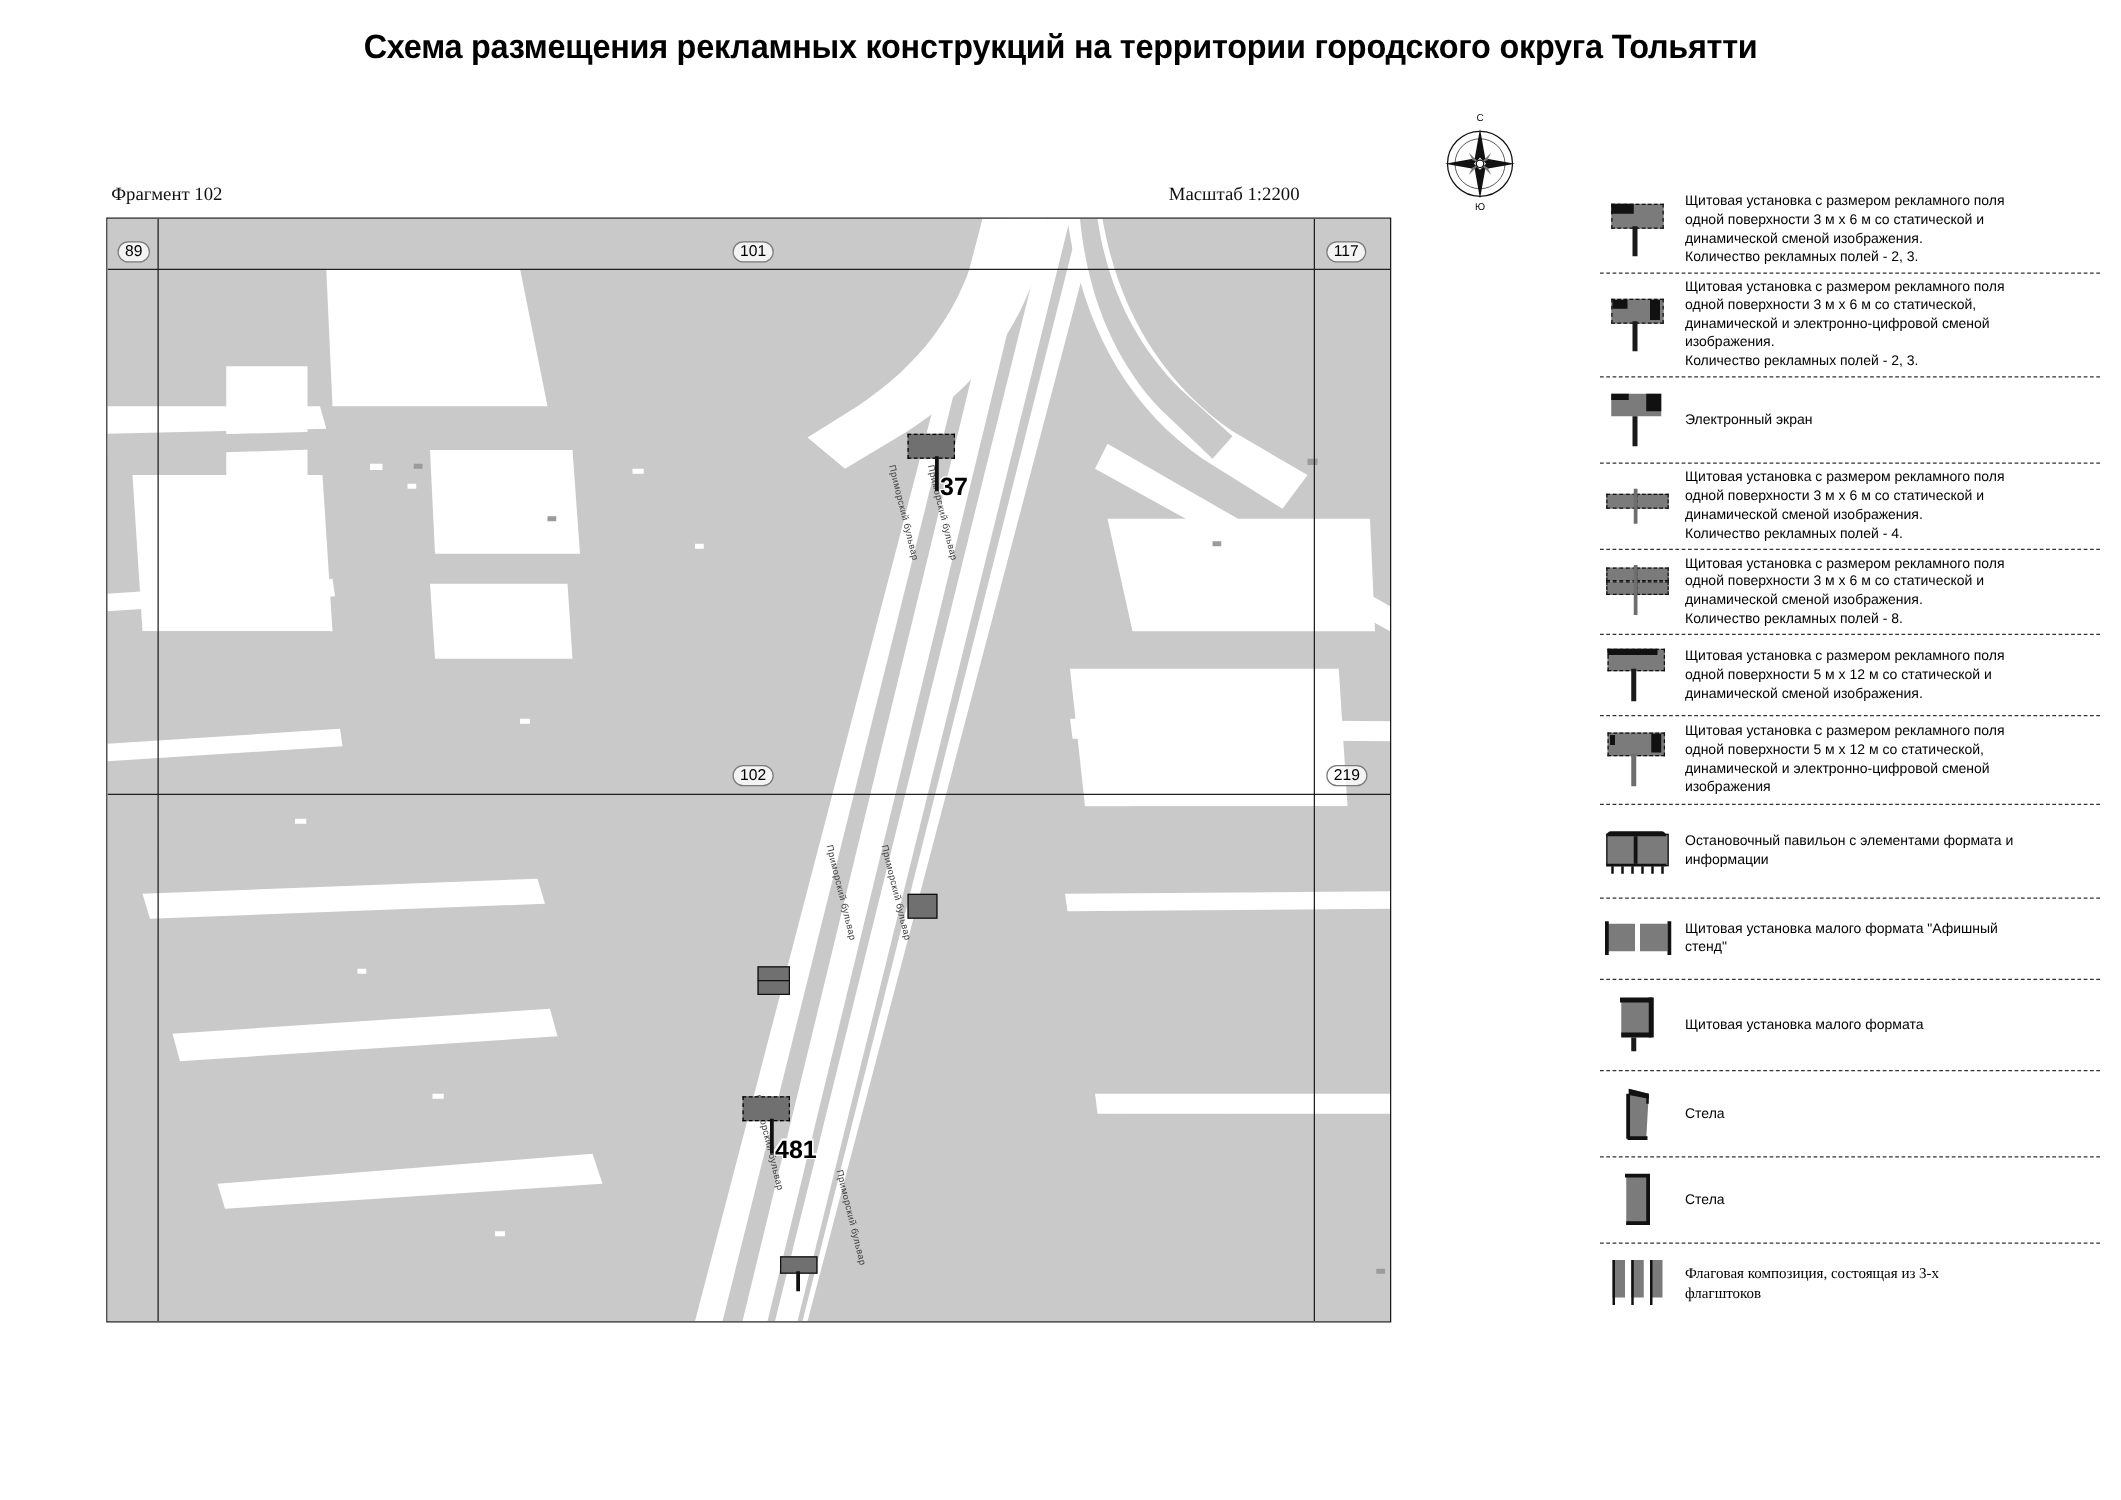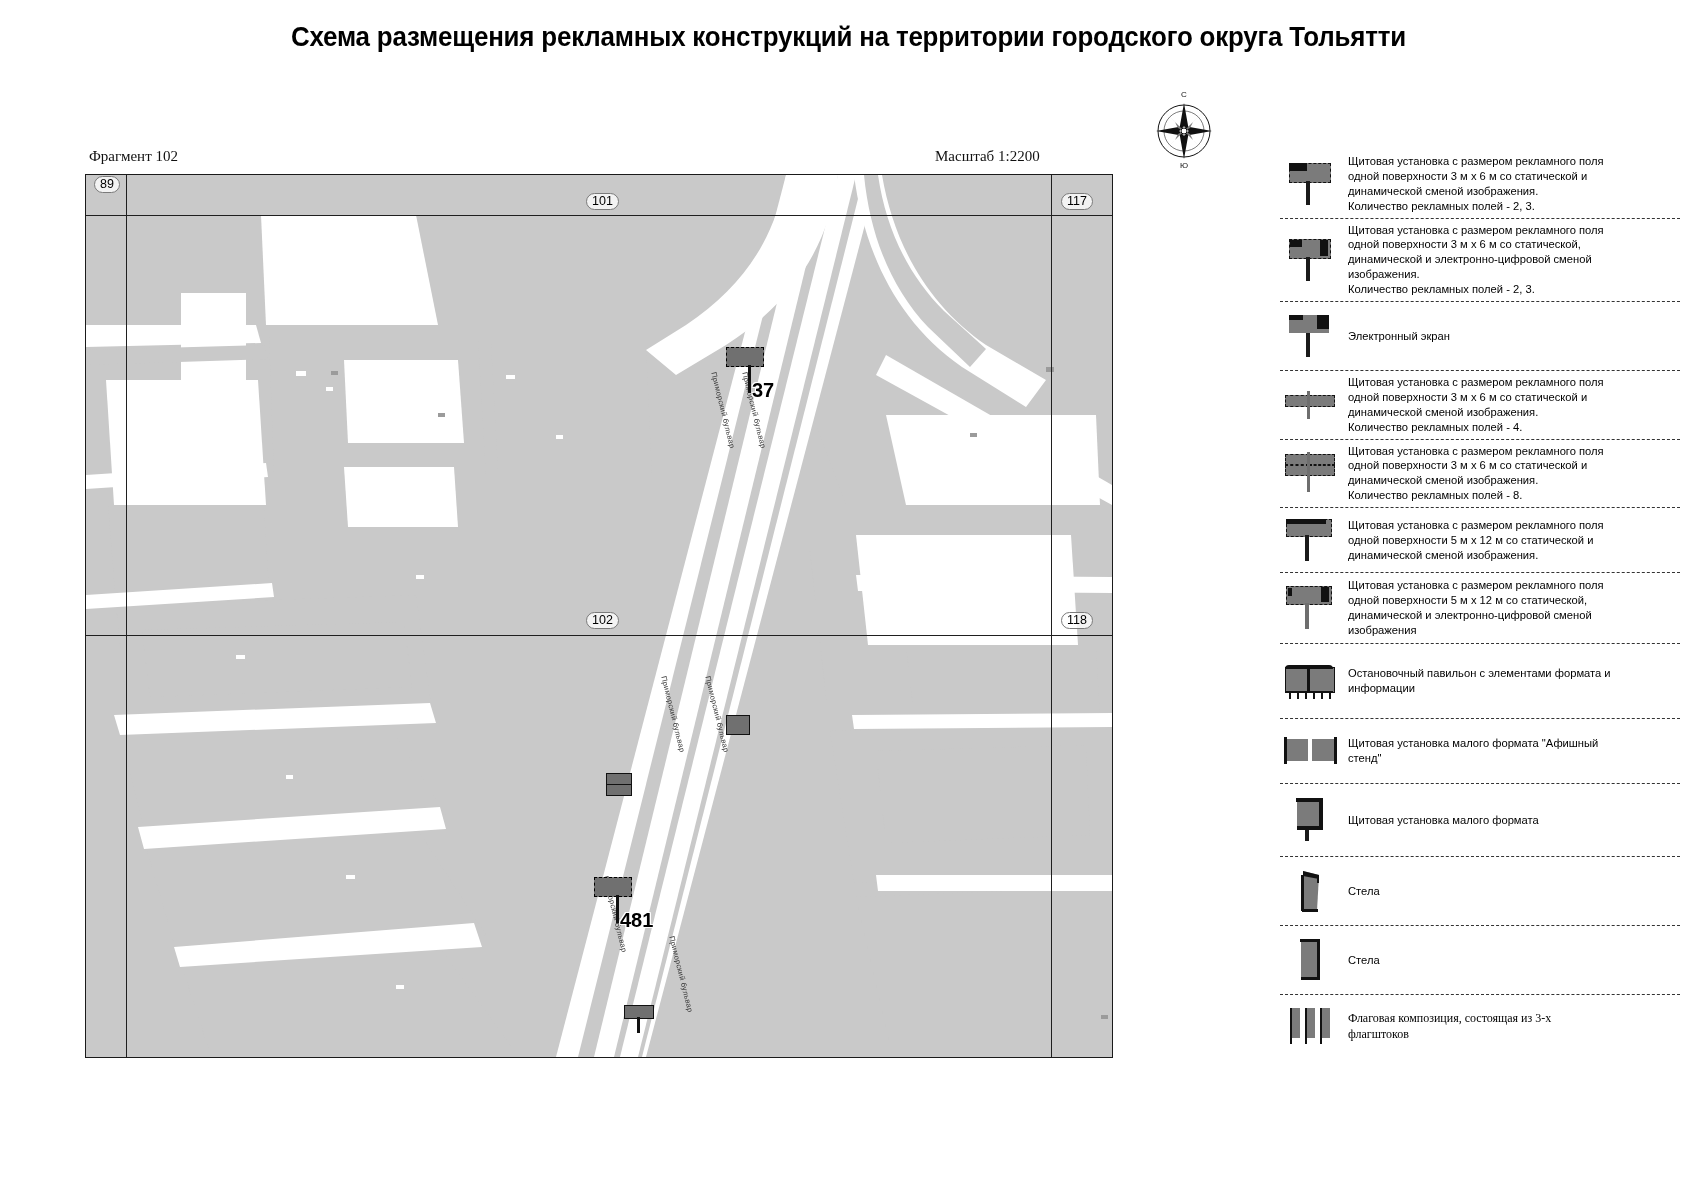--- a/index.html
+++ b/index.html
@@ -298,25 +298,25 @@
           <rect x="960" y="192" width="8" height="5"></rect>
           <rect x="1015" y="840" width="7" height="4"></rect>
         </g>
       </svg>
 
       <div class="grid-h" style="top:40px;"></div>
       <div class="grid-h" style="top:460px;"></div>
       <div class="grid-v" style="left:40px;"></div>
       <div class="grid-v" style="left:965px;"></div>
 
-      <div class="cellnum" style="left:8px;  top:1px;">89</div>
+      <div class="cellnum" style="left:8px;  top:18px;">89</div>
       <div class="cellnum" style="left:500px;top:18px;">101</div>
       <div class="cellnum" style="left:975px;top:18px;">117</div>
       <div class="cellnum" style="left:500px;top:437px;">102</div>
-      <div class="cellnum" style="left:975px;top:437px;">118</div>
+      <div class="cellnum" style="left:975px;top:437px;">219</div>
 
       <div class="street" style="left:632px; top:196px; transform: rotate(76deg);">Приморский бульвар</div>
       <div class="street" style="left:663px; top:196px; transform: rotate(76deg);">Приморский бульвар</div>
       <div class="street" style="left:582px; top:500px; transform: rotate(76deg);">Приморский бульвар</div>
       <div class="street" style="left:626px; top:500px; transform: rotate(76deg);">Приморский бульвар</div>
       <div class="street" style="left:524px; top:700px; transform: rotate(76deg);">Приморский бульвар</div>
       <div class="street" style="left:590px; top:760px; transform: rotate(76deg);">Приморский бульвар</div>
 
       <div class="marker" style="left:640px; top:172px;">
         <div class="panel" style="left:0; top:0; width:36px; height:18px;"></div>

